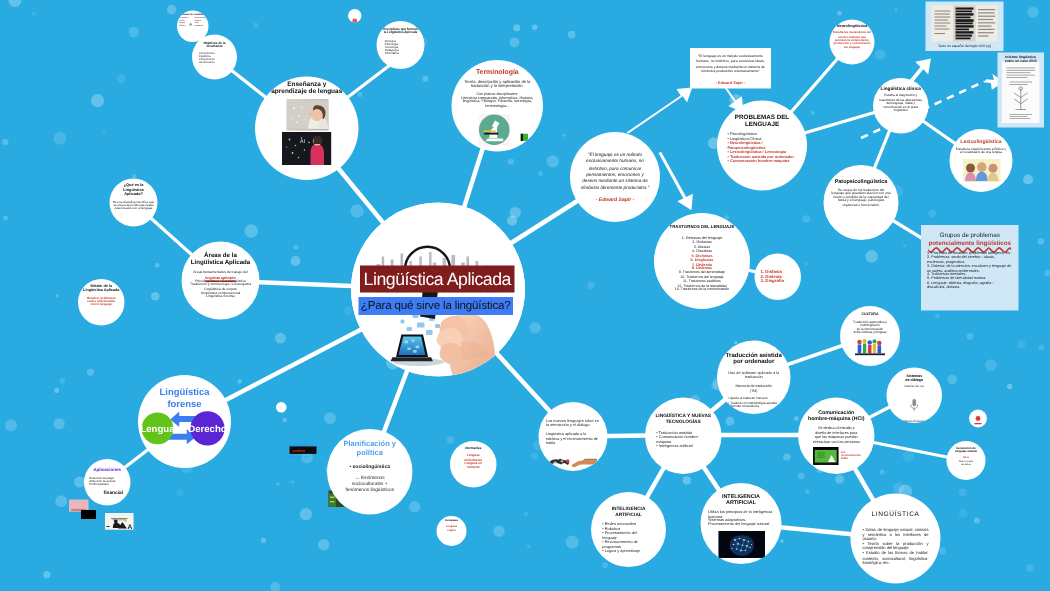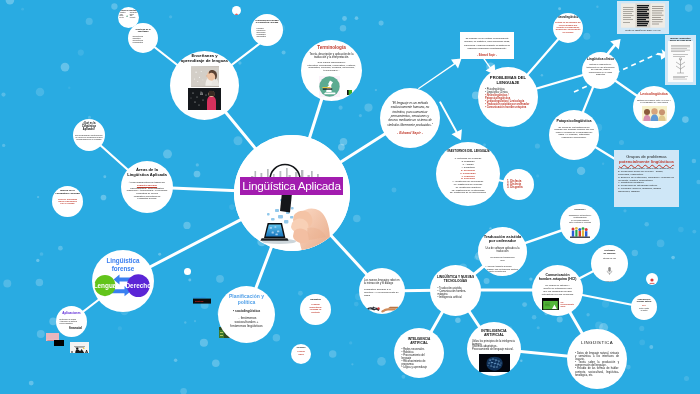--- a/index.html
+++ b/index.html
@@ -17,21 +17,21 @@
   .bd{color:#1a1a1a;line-height:1.15;}
   .bdl{color:#1a1a1a;line-height:1.15;text-align:left;}
   .red{color:#c0392b;font-weight:bold;}
   .imgbox{background:#ddd;overflow:hidden;position:relative;}
   .pbox{position:absolute;background:#cfe7f7;box-sizing:border-box;overflow:hidden;}
 
   
   #n-center{background:#fff;overflow:visible;}
   #n-center .hero{position:absolute;left:0;top:0;width:116px;height:116px;border-radius:50%;overflow:hidden;}
   #n-center .ctitle{position:absolute;left:6px;top:42px;width:103px;height:18px;
-     background:#a21caf;color:#fff;font-size:11.8px;line-height:18px;text-align:center;
+     background:#7f1d1d;color:#fff;font-size:11.8px;line-height:18px;text-align:center;
      letter-spacing:-.3px;white-space:nowrap;font-family:"Liberation Sans",sans-serif;}
   #n-center .csub{position:absolute;left:5px;top:63px;width:103px;height:12px;
      background:#3d7cf4;color:#111;font-size:7.7px;line-height:12px;text-align:center;
      letter-spacing:-.1px;white-space:nowrap;font-family:"Liberation Sans",sans-serif;}
 </style>
 </head>
 <body>
 
 <div id="stage">
   <svg class="bubbles" id="bubbles" viewBox="0 0 700 394">
@@ -324,20 +324,21 @@
         </g>
 
         <g>
           <path d="M48 57 L46 76 L56 77.6 L58 58 Z" fill="#14161a"></path>
           <circle cx="51" cy="44.5" r="15" fill="none" stroke="#141619" stroke-width="1.6"></circle>
           <circle cx="51" cy="44.5" r="14" fill="#ffffff" opacity=".1"></circle>
         </g>
       </svg>
     </div>
     <div class="ctitle">Lingüística Aplicada</div>
+    <div class="csub">¿Para qué sirve la lingüística?</div>
   </div>
 
   <div class="node" style="left:170px;top:51px;width:69px;height:69px;">
     <div class="nc" style="padding-top:3px;justify-content:flex-start;">
       <div class="ttl" style="font-size:4.3px;white-space:pre-line;">Enseñanza y
 aprendizaje de lenguas</div>
       <div class="imgbox" style="width:28px;height:21px;margin-top:2px;background:linear-gradient(135deg,#d8d4cf,#b9b2a9);">
         <svg viewBox="0 0 33 22" width="28" height="21">
           <rect width="33" height="22" fill="#d3cec7"></rect>
           <path d="M17 22 C17 14.5 20 11 24 11 C29 11 32 15 33 22 Z" fill="#efece7"></path>

